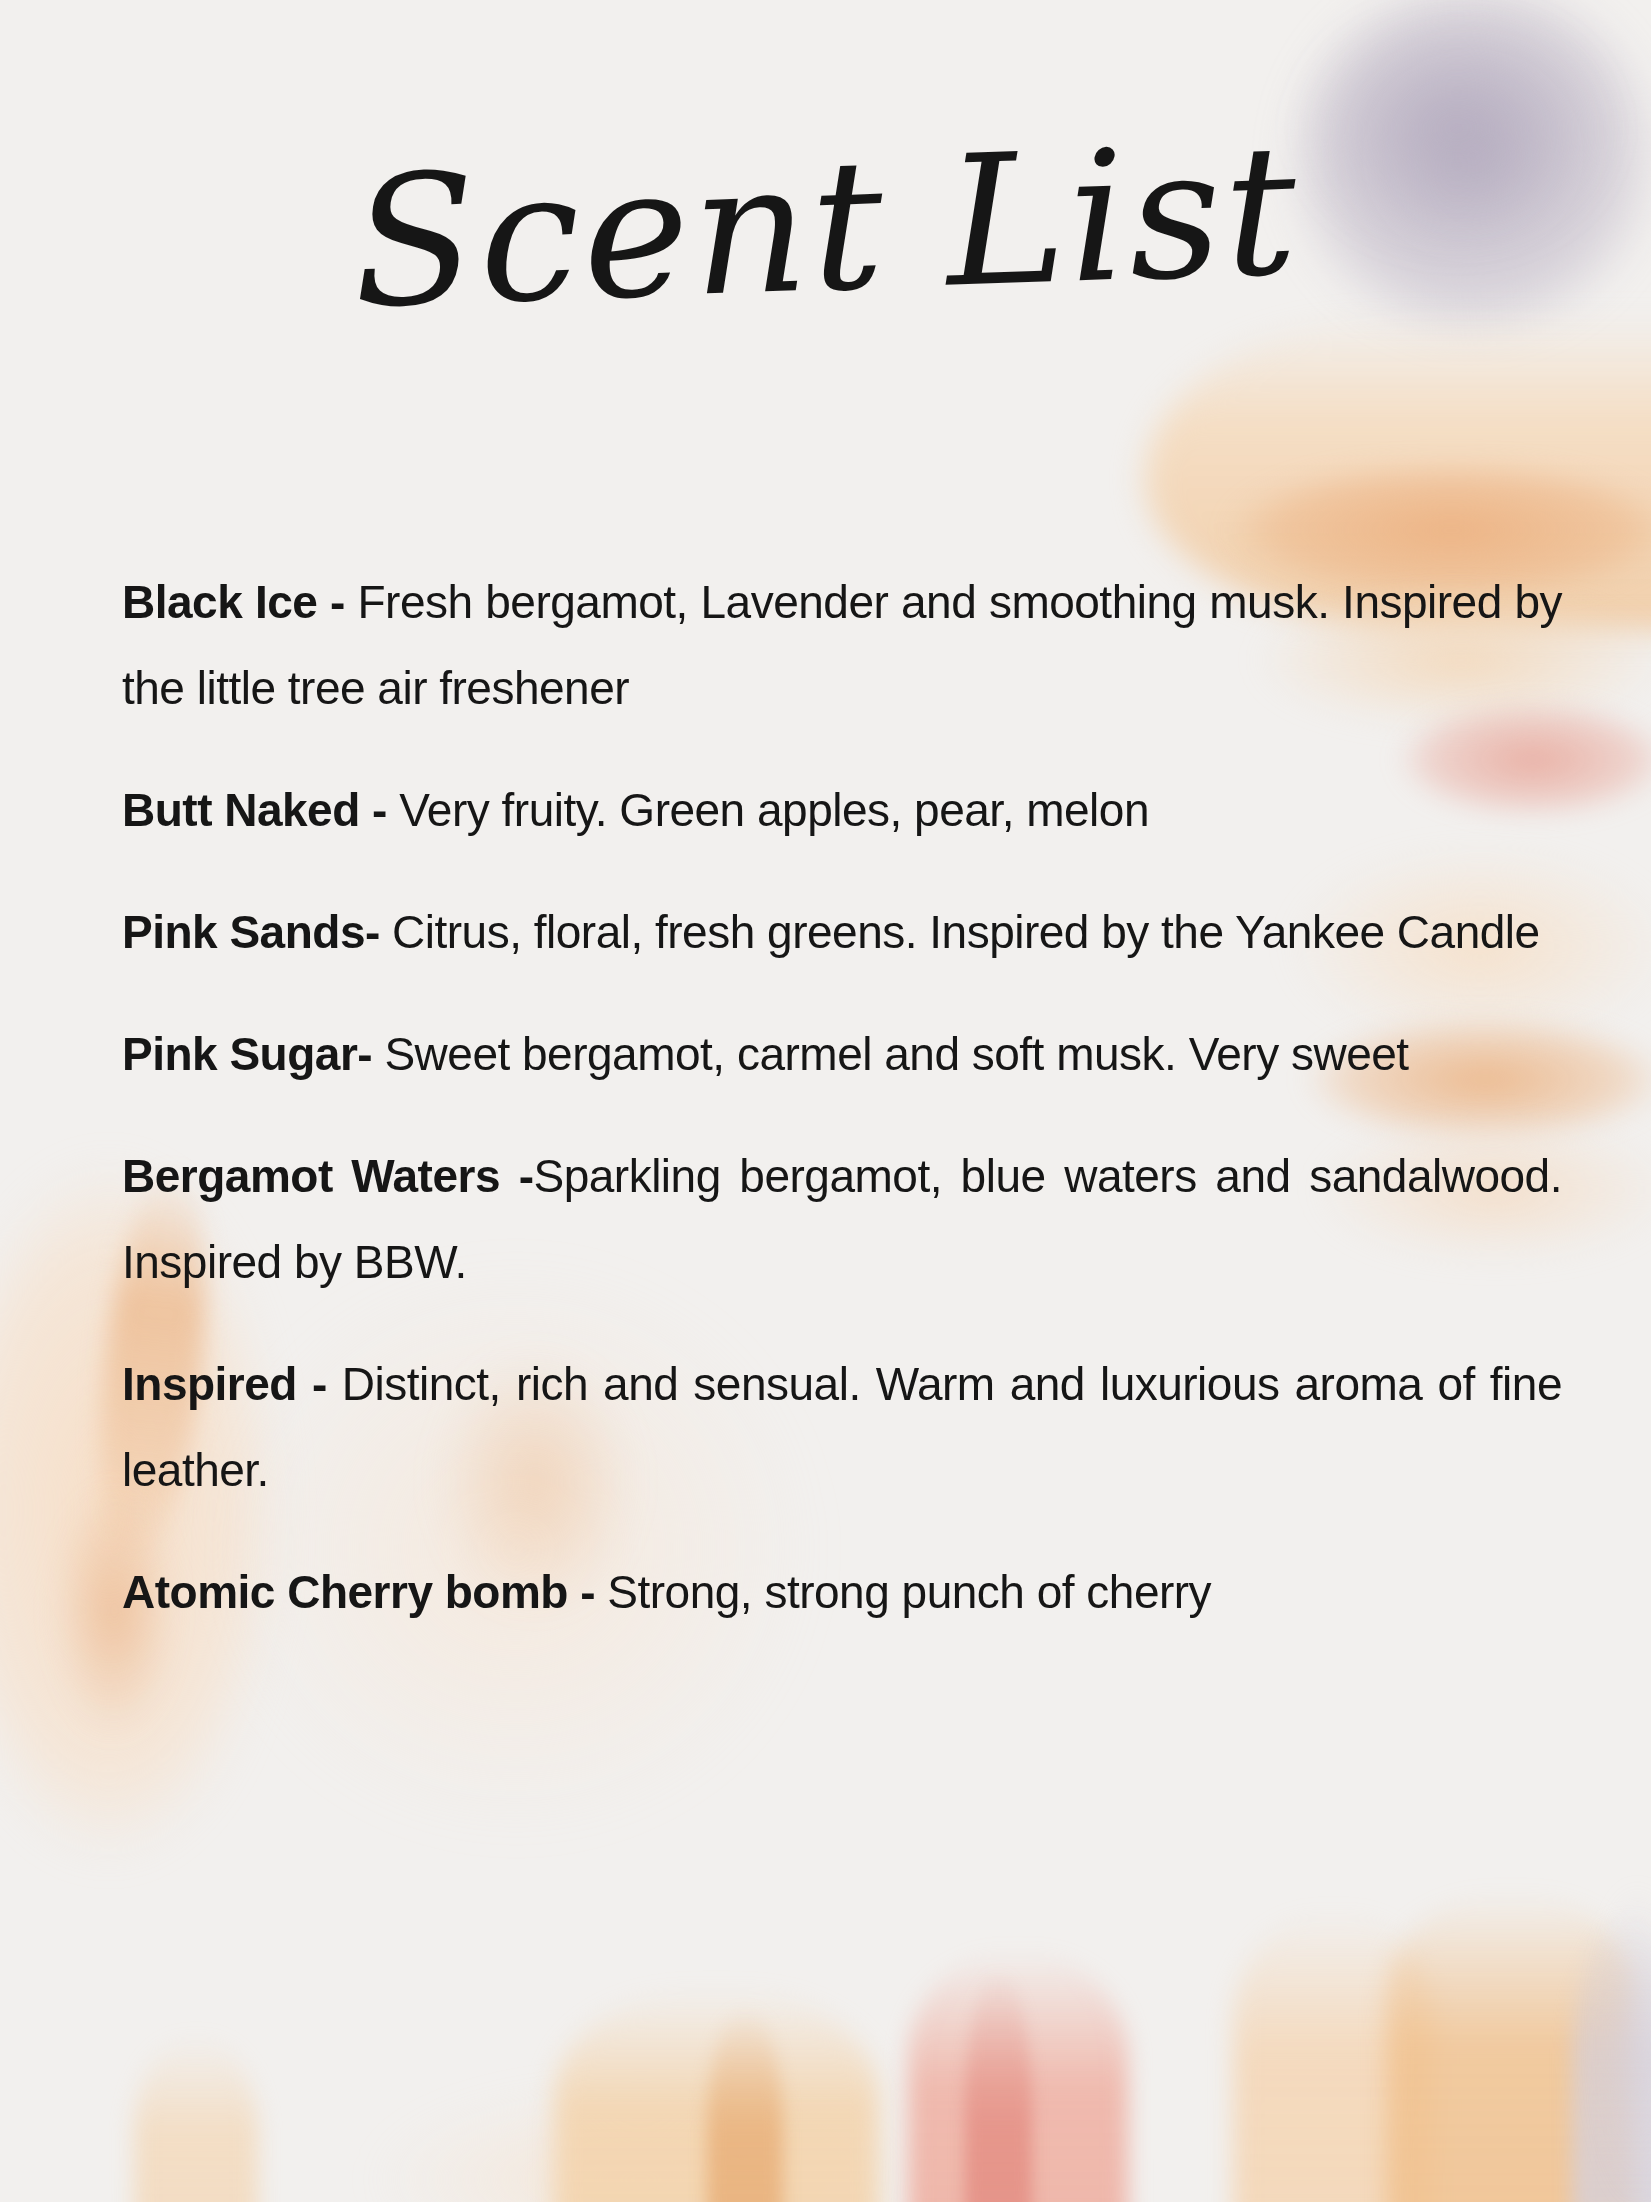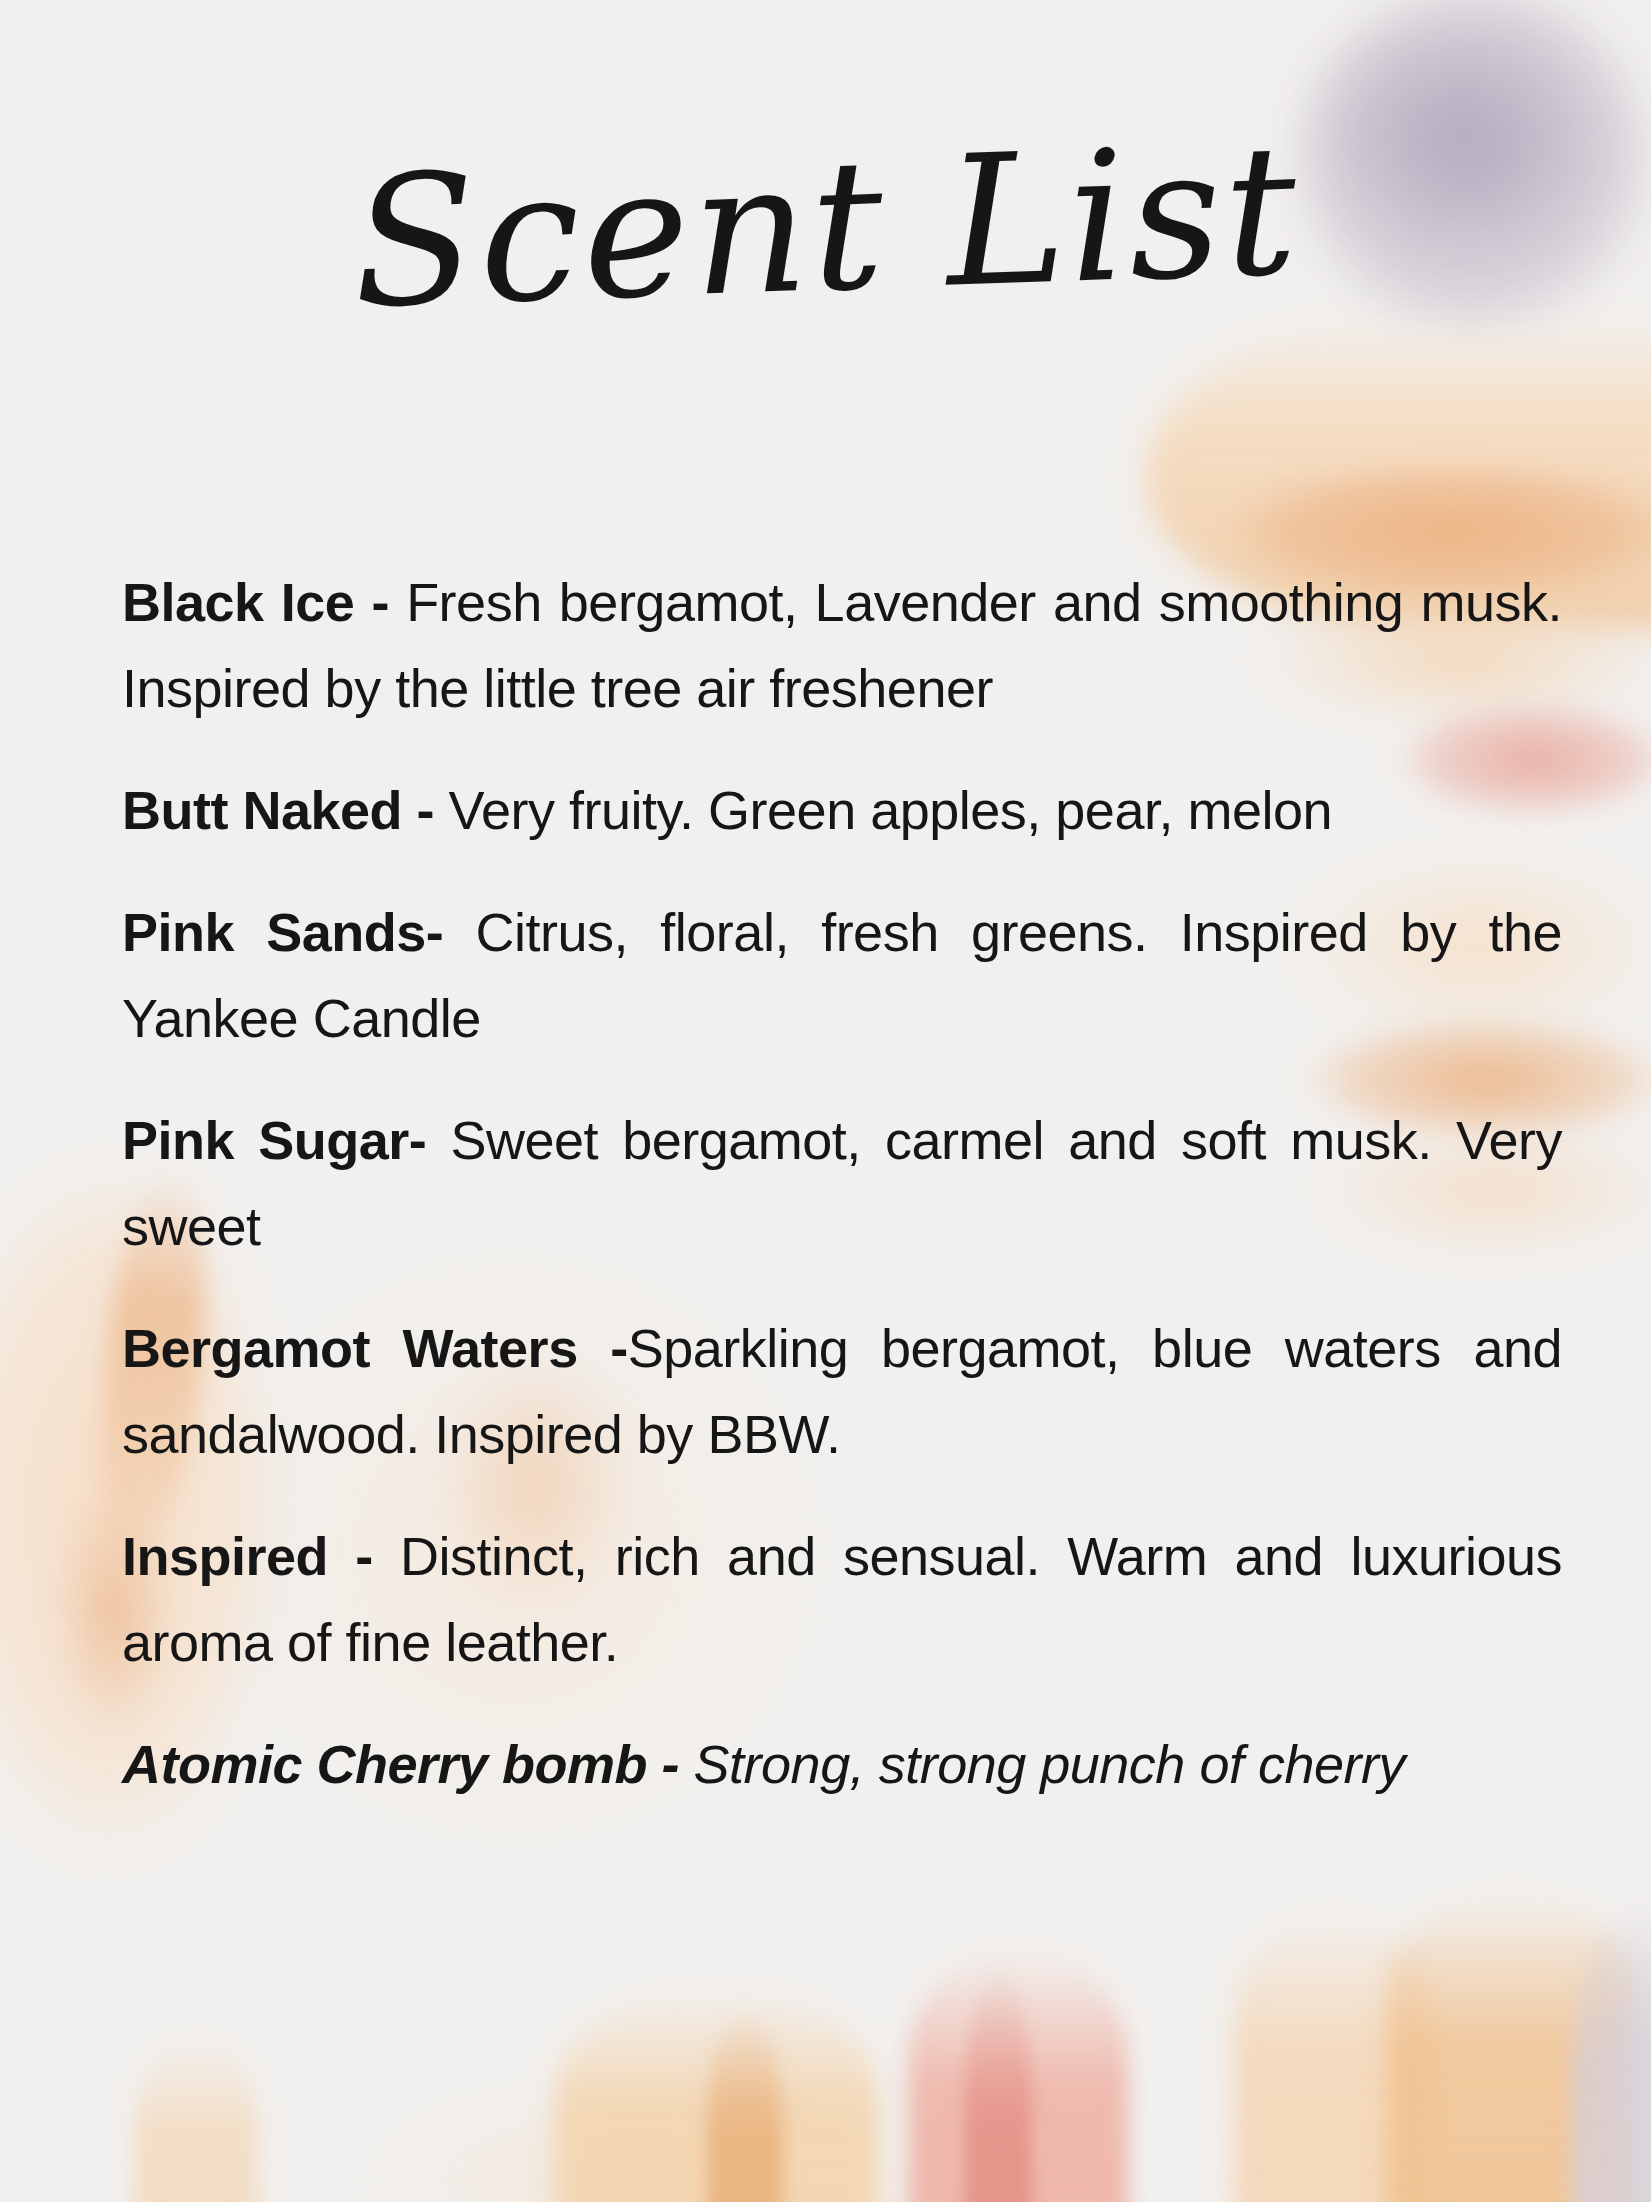--- a/index.html
+++ b/index.html
@@ -140,24 +140,24 @@
     text-align:center; z-index:2;
     font-family:"DejaVu Serif", serif;
     font-style:italic; font-weight:400;
     font-size:180px; letter-spacing:2.9px;
     color:var(--text, #131313);
     transform:rotate(-2deg);
   }
   .scents {
     position:absolute; left:122px; right:90px; top:559px; z-index:2;
     color:var(--text, #131313);
-    font-size:54px; line-height:86px; letter-spacing:-0.5px;
+    font-size:46px; line-height:86px; letter-spacing:-0.5px;
   }
   .scent { text-align:justify; text-justify:inter-word; margin:0 0 36px 0; }
-  .scent:last-child { margin-bottom:0;font-style:italic; }
+  .scent:last-child { margin-bottom:0; }
   .scent-name, .scent-sep { font-weight:700; }
 </style>
 </head>
 <body>
 
 <div class="page">
 
   <div class="wc wc-lavender-top"></div>
   <div class="wc wc-lavender-top2"></div>
   <div class="wc wc-peach-top-right"></div>

